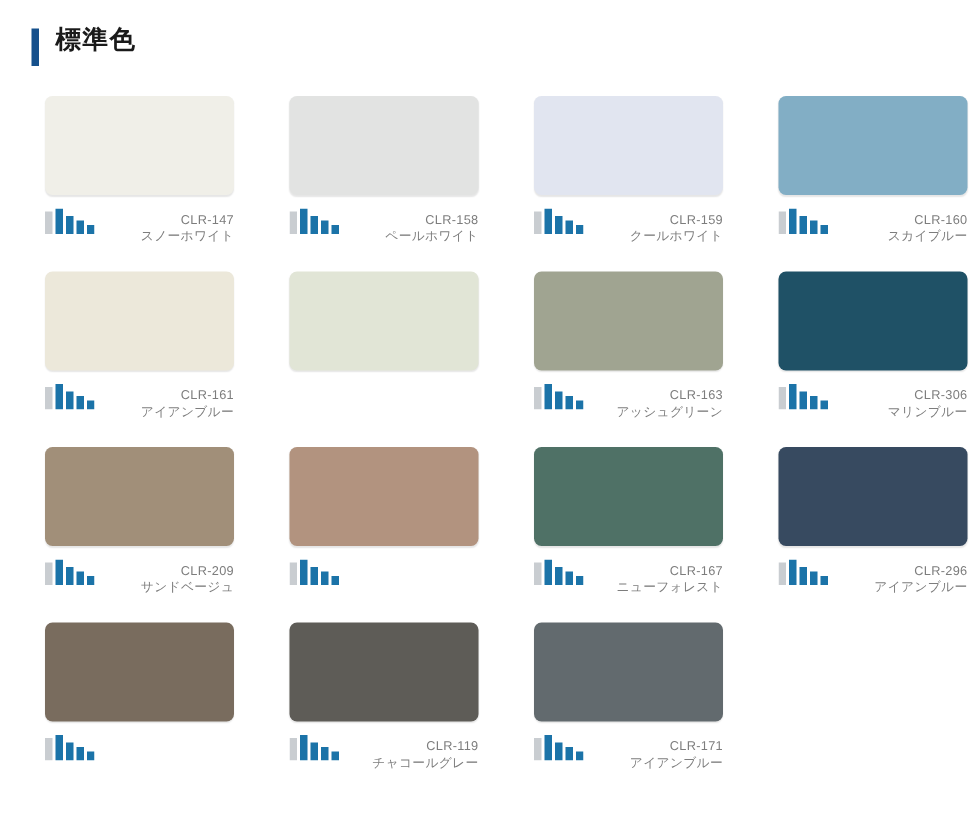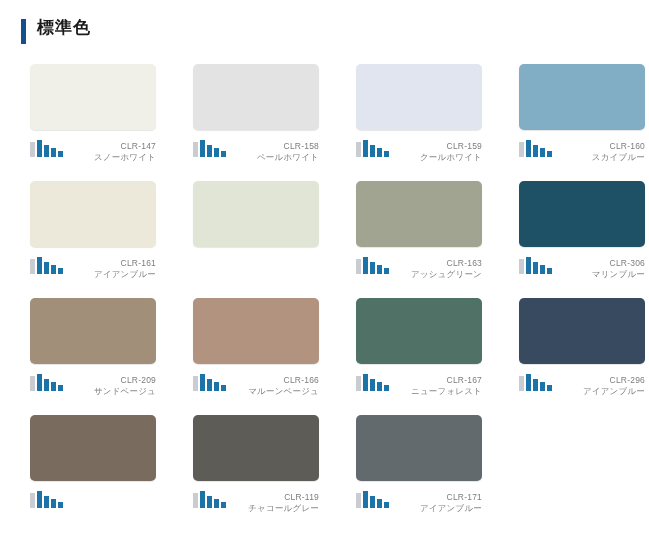--- a/index.html
+++ b/index.html
@@ -254,24 +254,20 @@
       <div class="swatch-card">
         <div class="swatch-chip" style="background: rgb(178, 147, 127);"></div>
         <div class="swatch-meta">
           <span class="bars-icon"><svg width="33" height="17" viewBox="0 0 33 17">
               <rect x="0" y="2" width="5" height="15" fill="#c9cdd1"></rect>
               <rect x="7" y="0" width="5" height="17" fill="#1b73a8"></rect>
               <rect x="14" y="5" width="5" height="12" fill="#1b73a8"></rect>
               <rect x="21" y="8" width="5" height="9" fill="#1b73a8"></rect>
               <rect x="28" y="11" width="5" height="6" fill="#1b73a8"></rect>
             </svg></span>
-          <div class="swatch-text">
-            <span class="swatch-code">CLR-166</span>
-            <span class="swatch-name">マルーンベージュ</span>
-          </div>
         </div>
       </div>
       <div class="swatch-card">
         <div class="swatch-chip" style="background: rgb(79, 113, 102);"></div>
         <div class="swatch-meta">
           <span class="bars-icon"><svg width="33" height="17" viewBox="0 0 33 17">
               <rect x="0" y="2" width="5" height="15" fill="#c9cdd1"></rect>
               <rect x="7" y="0" width="5" height="17" fill="#1b73a8"></rect>
               <rect x="14" y="5" width="5" height="12" fill="#1b73a8"></rect>
               <rect x="21" y="8" width="5" height="9" fill="#1b73a8"></rect>

